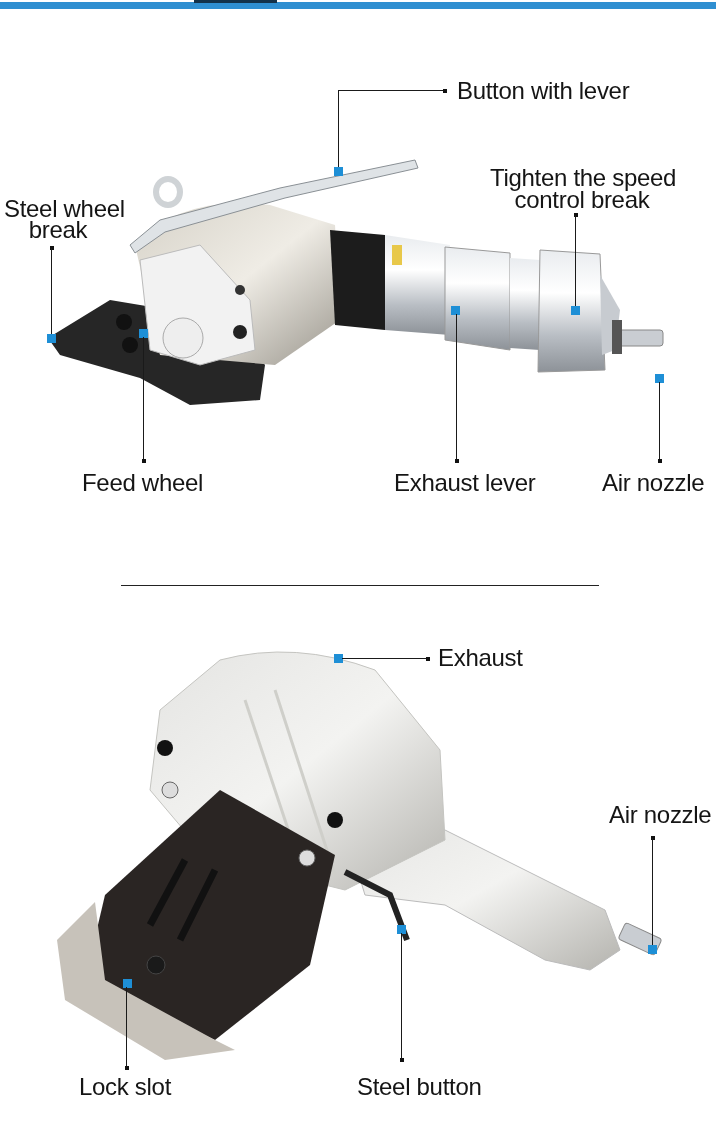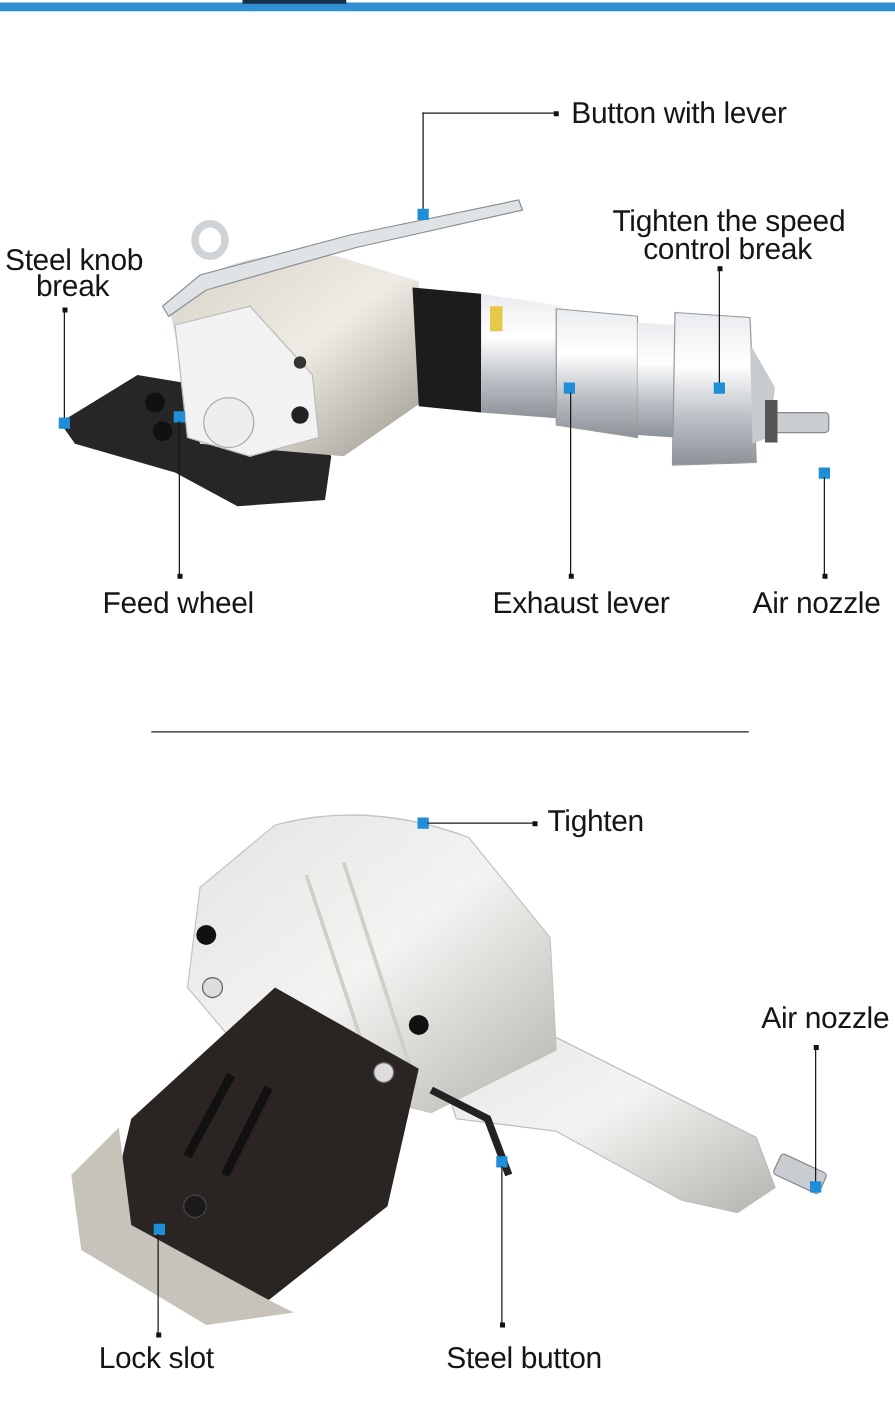--- a/index.html
+++ b/index.html
@@ -69,21 +69,21 @@
 <div class="dot" style="left:443px;top:89px"></div>
 <div class="mk" style="left:334px;top:167px"></div>
 <div class="lbl" style="left:457px;top:80px">Button with lever</div>
 
 <div class="lbl c" style="left:490px;top:167px;width:184px">Tighten the speed</div>
 <div class="lbl c" style="left:490px;top:189px;width:184px">control break</div>
 <div class="dot" style="left:574px;top:213px"></div>
 <div class="ln" style="left:575px;top:215px;width:1px;height:92px"></div>
 <div class="mk" style="left:571px;top:306px"></div>
 
-<div class="lbl c" style="left:4px;top:198px;width:108px">Steel knob</div>
+<div class="lbl c" style="left:4px;top:198px;width:108px">Steel wheel</div>
 <div class="lbl c" style="left:4px;top:219px;width:108px">break</div>
 <div class="dot" style="left:50px;top:246px"></div>
 <div class="ln" style="left:51px;top:248px;width:1px;height:88px"></div>
 <div class="mk" style="left:47px;top:334px"></div>
 
 <div class="mk" style="left:139px;top:329px"></div>
 <div class="ln" style="left:143px;top:337px;width:1px;height:123px"></div>
 <div class="dot" style="left:142px;top:459px"></div>
 <div class="lbl" style="left:82px;top:472px">Feed wheel</div>
 
@@ -124,21 +124,21 @@
   <circle cx="125" cy="150" r="8" fill="#ddd" stroke="#666"></circle>
   <circle cx="262" cy="218" r="8" fill="#ddd" stroke="#666"></circle>
   <circle cx="111" cy="325" r="9" fill="#1a1a1a" stroke="#444"></circle>
 
   <path d="M300 232 L345 255 L362 300" stroke="#222" stroke-width="6" fill="none"></path>
 </svg>
 
 <div class="mk" style="left:334px;top:654px"></div>
 <div class="ln" style="left:342px;top:658px;width:85px;height:1px"></div>
 <div class="dot" style="left:426px;top:657px"></div>
-<div class="lbl" style="left:438px;top:647px">Tighten</div>
+<div class="lbl" style="left:438px;top:647px">Exhaust</div>
 
 <div class="lbl" style="left:609px;top:804px">Air nozzle</div>
 <div class="dot" style="left:651px;top:836px"></div>
 <div class="ln" style="left:652px;top:838px;width:1px;height:108px"></div>
 <div class="mk" style="left:648px;top:945px"></div>
 
 <div class="mk" style="left:123px;top:979px"></div>
 <div class="ln" style="left:126px;top:987px;width:1px;height:80px"></div>
 <div class="dot" style="left:125px;top:1066px"></div>
 <div class="lbl" style="left:79px;top:1076px">Lock slot</div>

